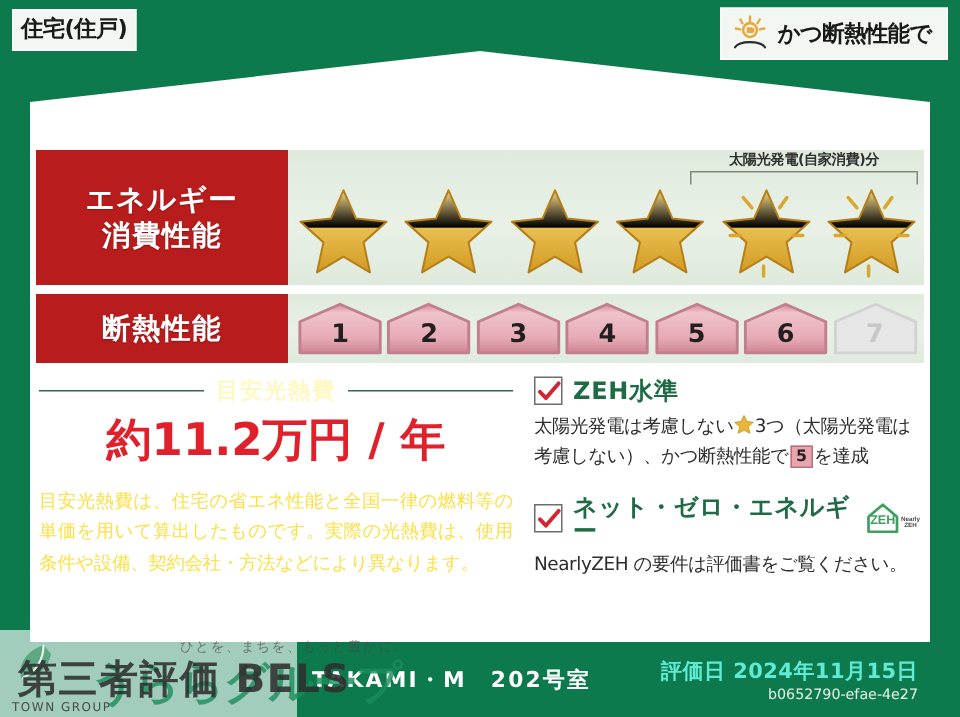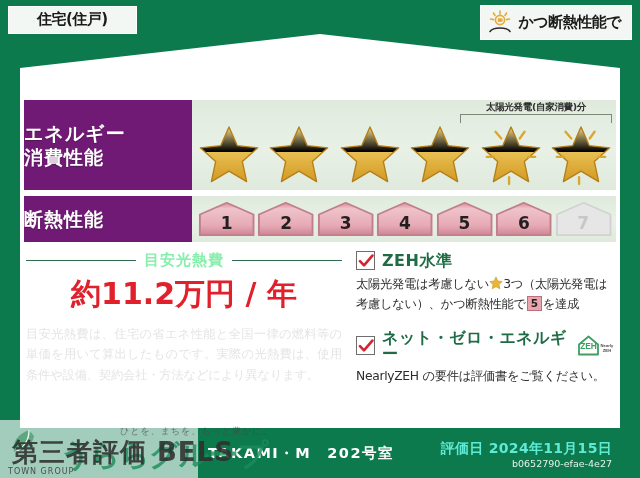--- a/index.html
+++ b/index.html
@@ -22,21 +22,21 @@
     left: 20px; right: 20px;
     top: 34px; bottom: 48px;
     background: #ffffff;
     clip-path: polygon(50% 0%, 100% 34px, 100% 100%, 0 100%, 0 34px);
   }
 
   
   .badge-top-left {
     position: absolute; left: 8px; top: 6px;
     background: #f2f7f3; border: 1.5px solid #ffffff;
-    padding: 5px 28px 6px;
+    padding: 5px 5px 6px;
     font-size: 15px; font-weight: bold; color: #1a1a1a;
     letter-spacing: -0.5px; line-height: 1;
     z-index: 30;
   }
   .badge-top-right {
     position: absolute; right: 8px; top: 5px;
     background: #f2f7f3; border: 1.5px solid #ffffff;
     padding: 4px 10px 5px 6px;
     display: flex; align-items: center; gap: 5px;
     font-size: 15px; font-weight: bold; color: #1a1a1a;
@@ -65,24 +65,24 @@
     top: 100px; bottom: 52px;
     z-index: 20;
   }
 
   
   .perf-row { display: flex; align-items: stretch; }
   .perf-row + .perf-row { margin-top: 6px; }
 
   .row-label {
     flex: 0 0 168px;
-    background: #701a75;
+    background: #b91c1c;
     color: #ffffff;
     display: flex; flex-direction: column;
-    align-items: flex-start; justify-content: center;
+    align-items: center; justify-content: center;
     font-size: 19px; font-weight: bold;
     letter-spacing: 1px; line-height: 1.28;
     text-shadow: 0 1px 1px rgba(0,0,0,.25);
   }
   .row-body {
     flex: 1 1 auto;
     background: linear-gradient(to bottom, #dfeadd 0%, #e9f1e6 55%, #dfe9dc 100%);
     position: relative;
   }
 
@@ -136,35 +136,35 @@
   
   .lower {
     display: flex; margin-top: 9px;
   }
   .col-left  { flex: 0 0 322px; padding: 0 4px 0 2px; }
   .col-right { flex: 1 1 auto; padding-left: 10px; }
 
   
   .cost-head {
     display: flex; align-items: center; gap: 8px;
-    color: #86efac; font-size: 15px; font-weight: bold;
+    color: #fef9c3; font-size: 15px; font-weight: bold;
     letter-spacing: 1px;
   }
   .cost-head::before, .cost-head::after {
     content: ""; flex: 1 1 auto; height: 1.5px; background: #2f6b4c;
   }
   .cost-value {
     text-align: center; color: #e0202a;
     font-size: 30px; font-weight: bold;
     letter-spacing: 0px; line-height: 1.15;
     margin-top: 7px;
   }
   .cost-desc {
     margin-top: 12px;
-    font-size: 12.3px; color: #e5e5e5;
+    font-size: 12.3px; color: #fde047;
     line-height: 1.68; letter-spacing: -0.2px;
     text-align: justify;
   }
 
   
   .claim + .claim { margin-top: 15px; }
   .claim-head {
     display: flex; align-items: center; gap: 7px;
   }
   .check-box {

